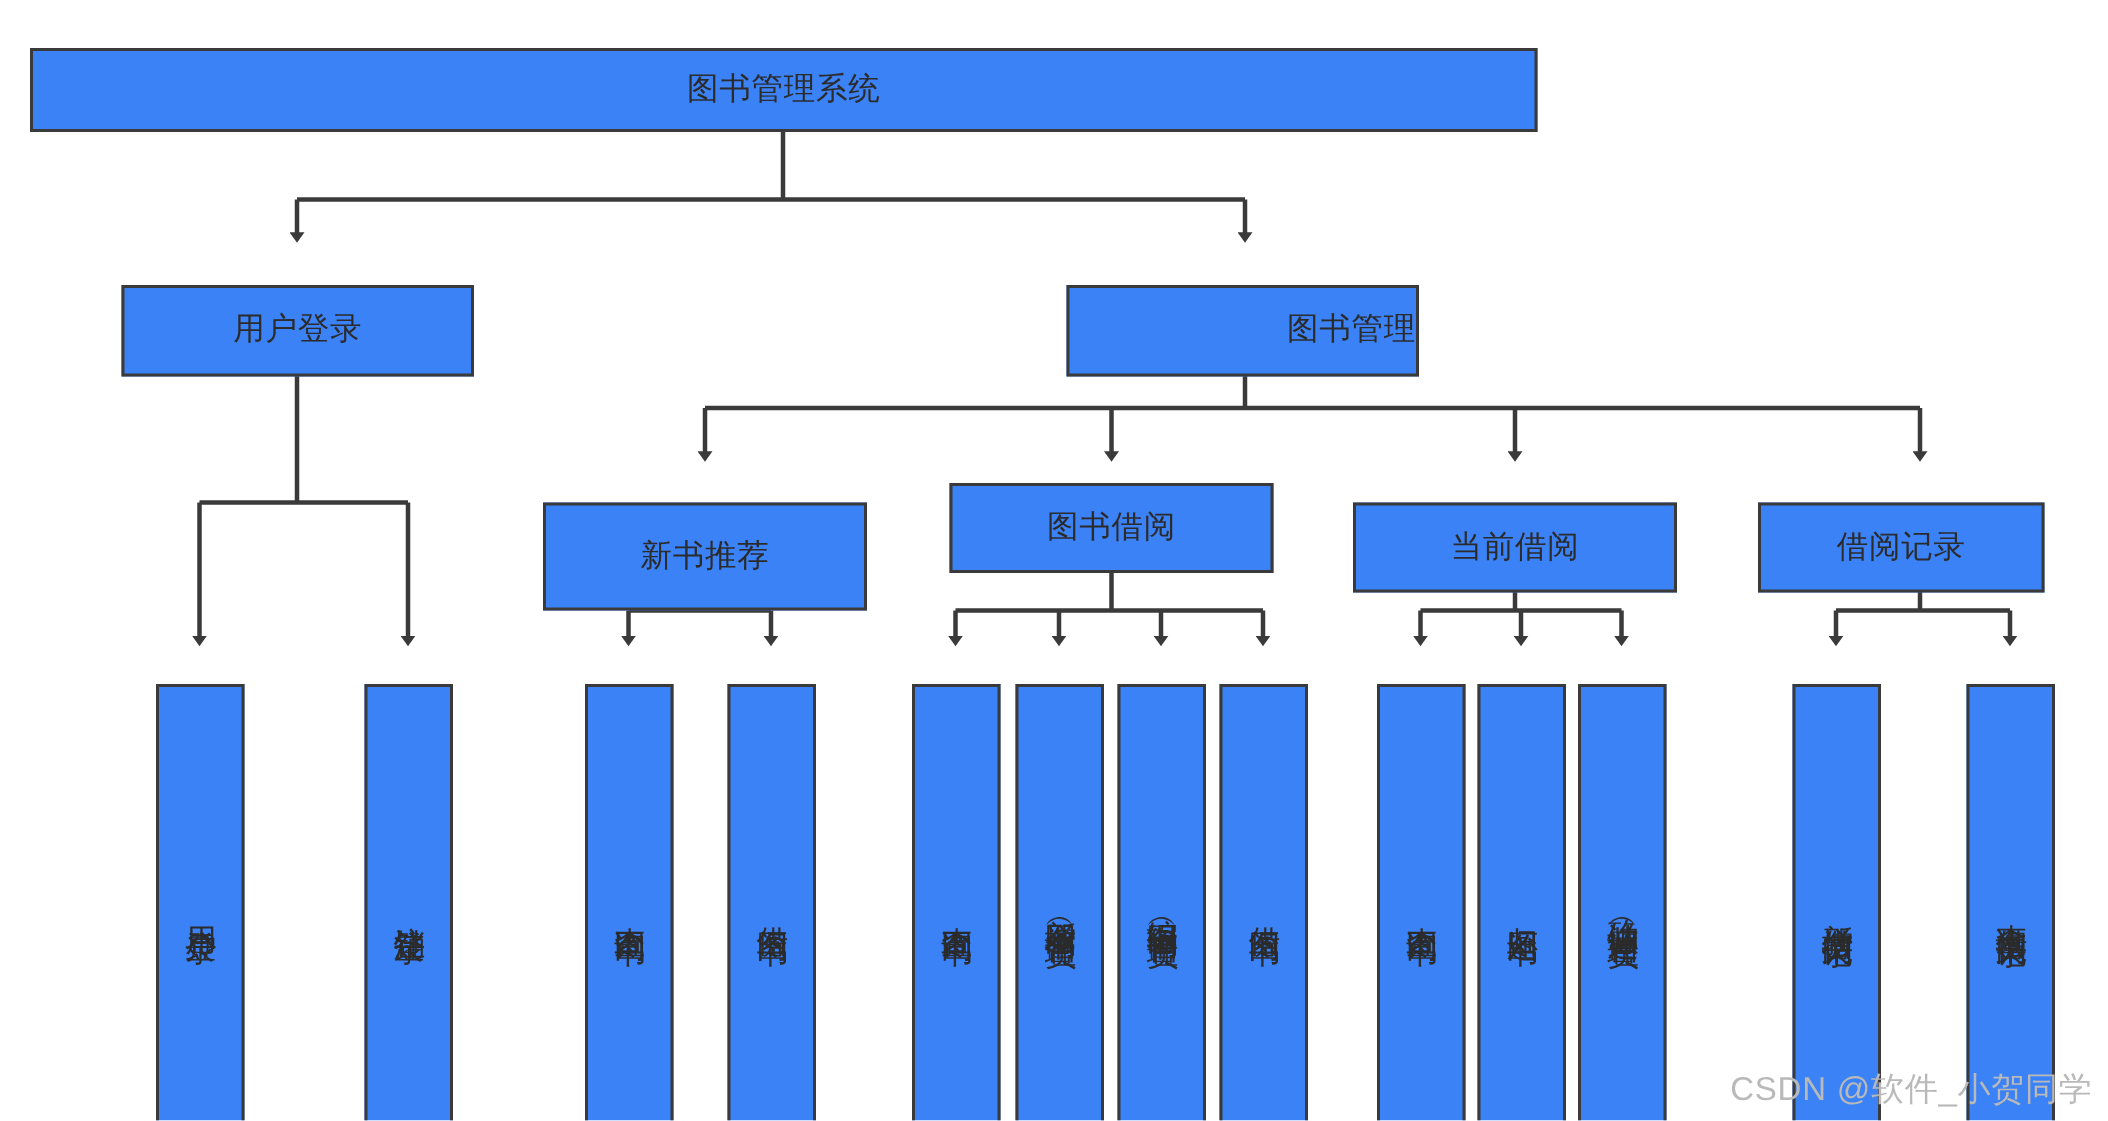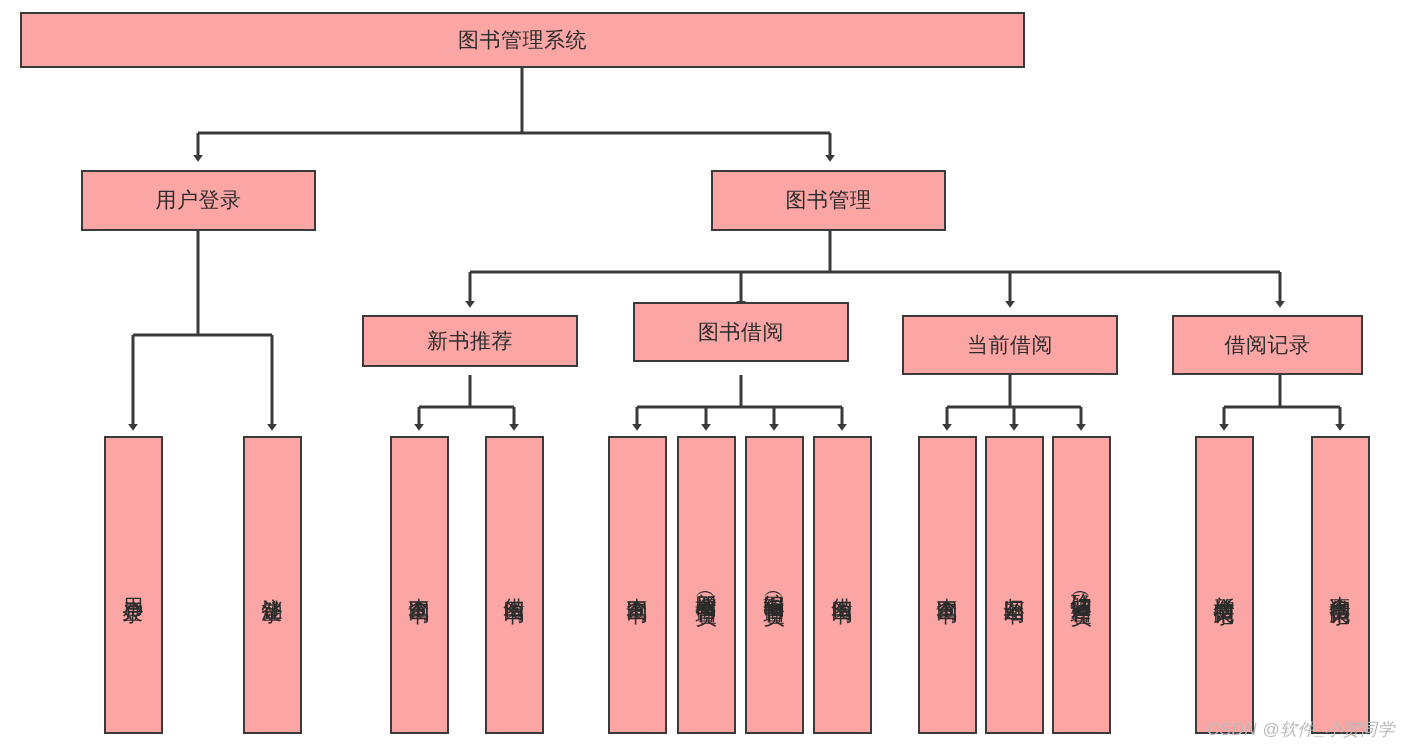--- a/index.html
+++ b/index.html
@@ -22,25 +22,26 @@
     left: 0;
     top: 0;
     width: 1405px;
     height: 747px;
     pointer-events: none;
   }
   .node {
     position: absolute;
     box-sizing: border-box;
     border: 2px solid #3a3a3a;
-    background: #fca5a5;
+    background: #3b82f6;
     display: flex;
     align-items: center;
     justify-content: center;
     color: #2b2b2b;
+    margin-top: 20px;
   }
   .node .label {
     display: block;
     text-align: center;
     line-height: 1.05;
   }
   .node-root .label,
   .node-l2 .label,
   .node-l3 .label {
     font-size: 21px;
@@ -55,26 +56,25 @@
     text-orientation: upright;
     font-size: 21px;
     letter-spacing: 2px;
     line-height: 1.0;
     white-space: nowrap;
   }
   #watermark {
     position: absolute;
     right: 10px;
     bottom: 6px;
-    font-size: 17px;
+    font-size: 22px;
     color: #b9b9b9;
     letter-spacing: 0.5px;
     white-space: nowrap;
     pointer-events: none;
-    font-style: italic;
   }
 </style>
 </head>
 <body>
 
 <div id="canvas">
 
   <svg id="edges" viewBox="0 0 1405 747" xmlns="http://www.w3.org/2000/svg">
     <defs>
       <marker id="arrow" markerWidth="10" markerHeight="10" refX="3.2" refY="5" orient="auto" markerUnits="userSpaceOnUse">
@@ -125,25 +125,25 @@
     </g>
   </svg>
 
   <div class="node node-root" style="left:20px; top:12px; width:1005px; height:56px;">
     <span class="label">图书管理系统</span>
   </div>
 
   <div class="node node-l2" style="left:81px; top:170px; width:235px; height:61px;">
     <span class="label">用户登录</span>
   </div>
-  <div class="node node-l2" style="left:711px; top:170px; width:235px; height:61px;">
+  <div class="node node-l2" style="left:711px; top:170px; width:235px; height:61px;justify-content:flex-end;">
     <span class="label">图书管理</span>
   </div>
 
-  <div class="node node-l3" style="left:362px; top:315px; width:216px; height:52px;">
+  <div class="node node-l3" style="left:362px; top:315px; width:216px; height:72px;">
     <span class="label">新书推荐</span>
   </div>
   <div class="node node-l3" style="left:633px; top:302px; width:216px; height:60px;">
     <span class="label">图书借阅</span>
   </div>
   <div class="node node-l3" style="left:902px; top:315px; width:216px; height:60px;justify-content:center;">
     <span class="label">当前借阅</span>
   </div>
   <div class="node node-l3" style="left:1172px; top:315px; width:191px; height:60px;">
     <span class="label">借阅记录</span>

